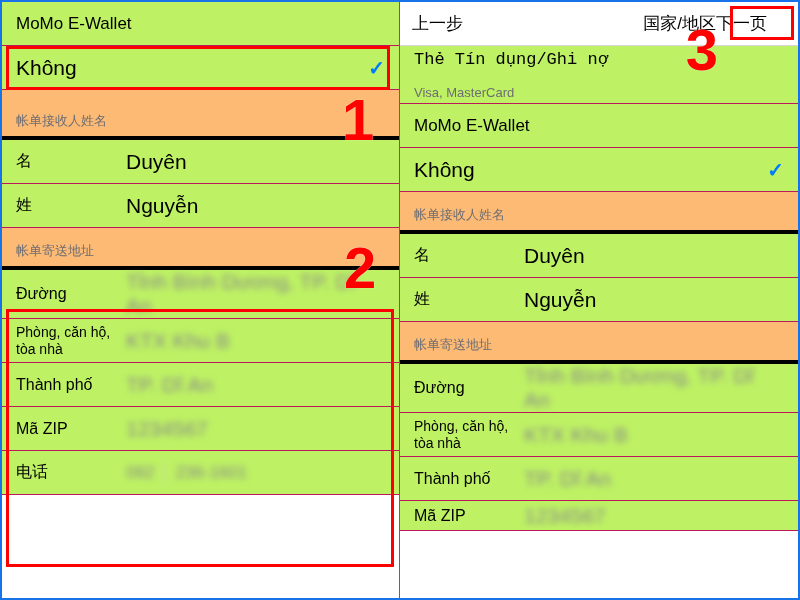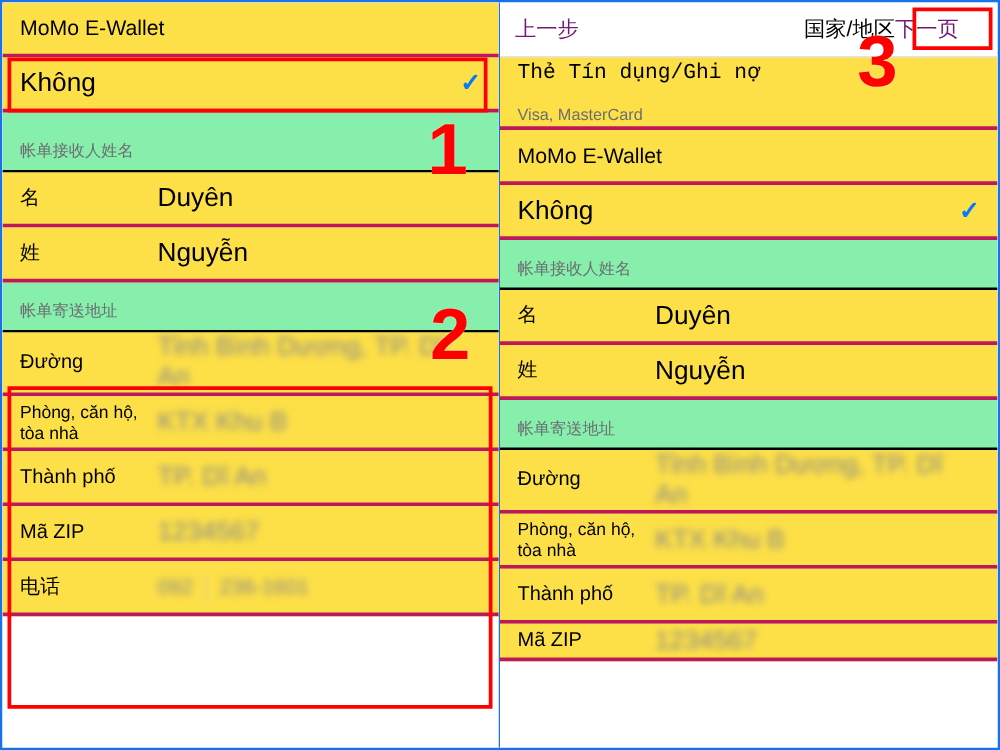--- a/index.html
+++ b/index.html
@@ -2,34 +2,34 @@
 <html><head>
 <meta charset="utf-8">
 <style>
   * { box-sizing: border-box; margin: 0; padding: 0; }
   html, body { width: 800px; height: 600px; overflow: hidden; font-family: -apple-system, "Helvetica Neue", Arial, sans-serif; }
   .frame { width: 800px; height: 600px; border: 2px solid #1873eb; background: #fff; position: relative; display: flex; }
   .pane { flex: 1 1 50%; height: 100%; overflow: hidden; background: #fff; position: relative; }
   .pane.left { border-right: 1px solid #1873eb; }
 
   .nav { height: 44px; display: flex; align-items: center; justify-content: space-between; padding: 0 12px; border-bottom: 1px solid #d8d8d8; }
-  .nav .back, .nav .next { color: #701a75; font-size: 17px; min-width: 70px; }
+  .nav .back, .nav .next { color: #000000; font-size: 17px; min-width: 70px; }
   .nav .title { font-size: 17px; font-weight: 400; text-align: right; flex: 1; }
 
-  .row { display: flex; align-items: center; min-height: 44px; padding: 0 14px; background: #fde047; border-bottom: 3px solid #be185d; font-size: 17px; color: #000; position: relative; }
+  .row { display: flex; align-items: center; min-height: 44px; padding: 0 14px; background: #bef264; border-bottom: 1px solid #be185d; font-size: 17px; color: #000; position: relative; }
   .row .label { width: 110px; color: #000; font-size: 16px; flex-shrink: 0; }
   .row .label.small { font-size: 14px; width: 110px; color: #000; line-height: 1.2; }
   .row .value { flex: 1; color: #000; font-size: 21px; }
   .row .value.blur { filter: blur(3px); color: #888; }
   .row .check { color: #007aff; font-size: 20px; font-weight: 700; }
   .row.sub { min-height: 58px; flex-direction: column; align-items: flex-start; justify-content: center; }
   .row.sub .primary { font-size: 17px; font-family: Liberation Mono, monospace; }
   .row.sub .secondary { font-size: 13px; color: #6d6d72; margin-top: 16px; }
 
-  .section-header { background: #86efac; color: #6d6d72; font-size: 13px; padding: 14px 14px 6px; border-bottom: 2px solid #000000; min-height: 36px; display: flex; align-items: flex-end; }
+  .section-header { background: #fdba74; color: #6d6d72; font-size: 13px; padding: 14px 14px 6px; border-bottom: 4px solid #000000; min-height: 36px; display: flex; align-items: flex-end; }
   .section-header.tall { padding-top: 22px; }
 
   .phone-group { display: flex; align-items: center; gap: 10px; flex: 1; }
   .phone-group .divider { width: 1px; height: 22px; background: #c8c8c8; }
   .phone-group span { filter: blur(3px); color: #888; }
 
   
   .anno-box { position: absolute; border: 3px solid #ff0000; pointer-events: none; z-index: 50; }
   .anno-num { position: absolute; color: #ff0000; font-weight: 900; font-size: 58px; z-index: 60; font-family: Arial, sans-serif; pointer-events: none; text-shadow: 0 0 1px #fff; }
 

